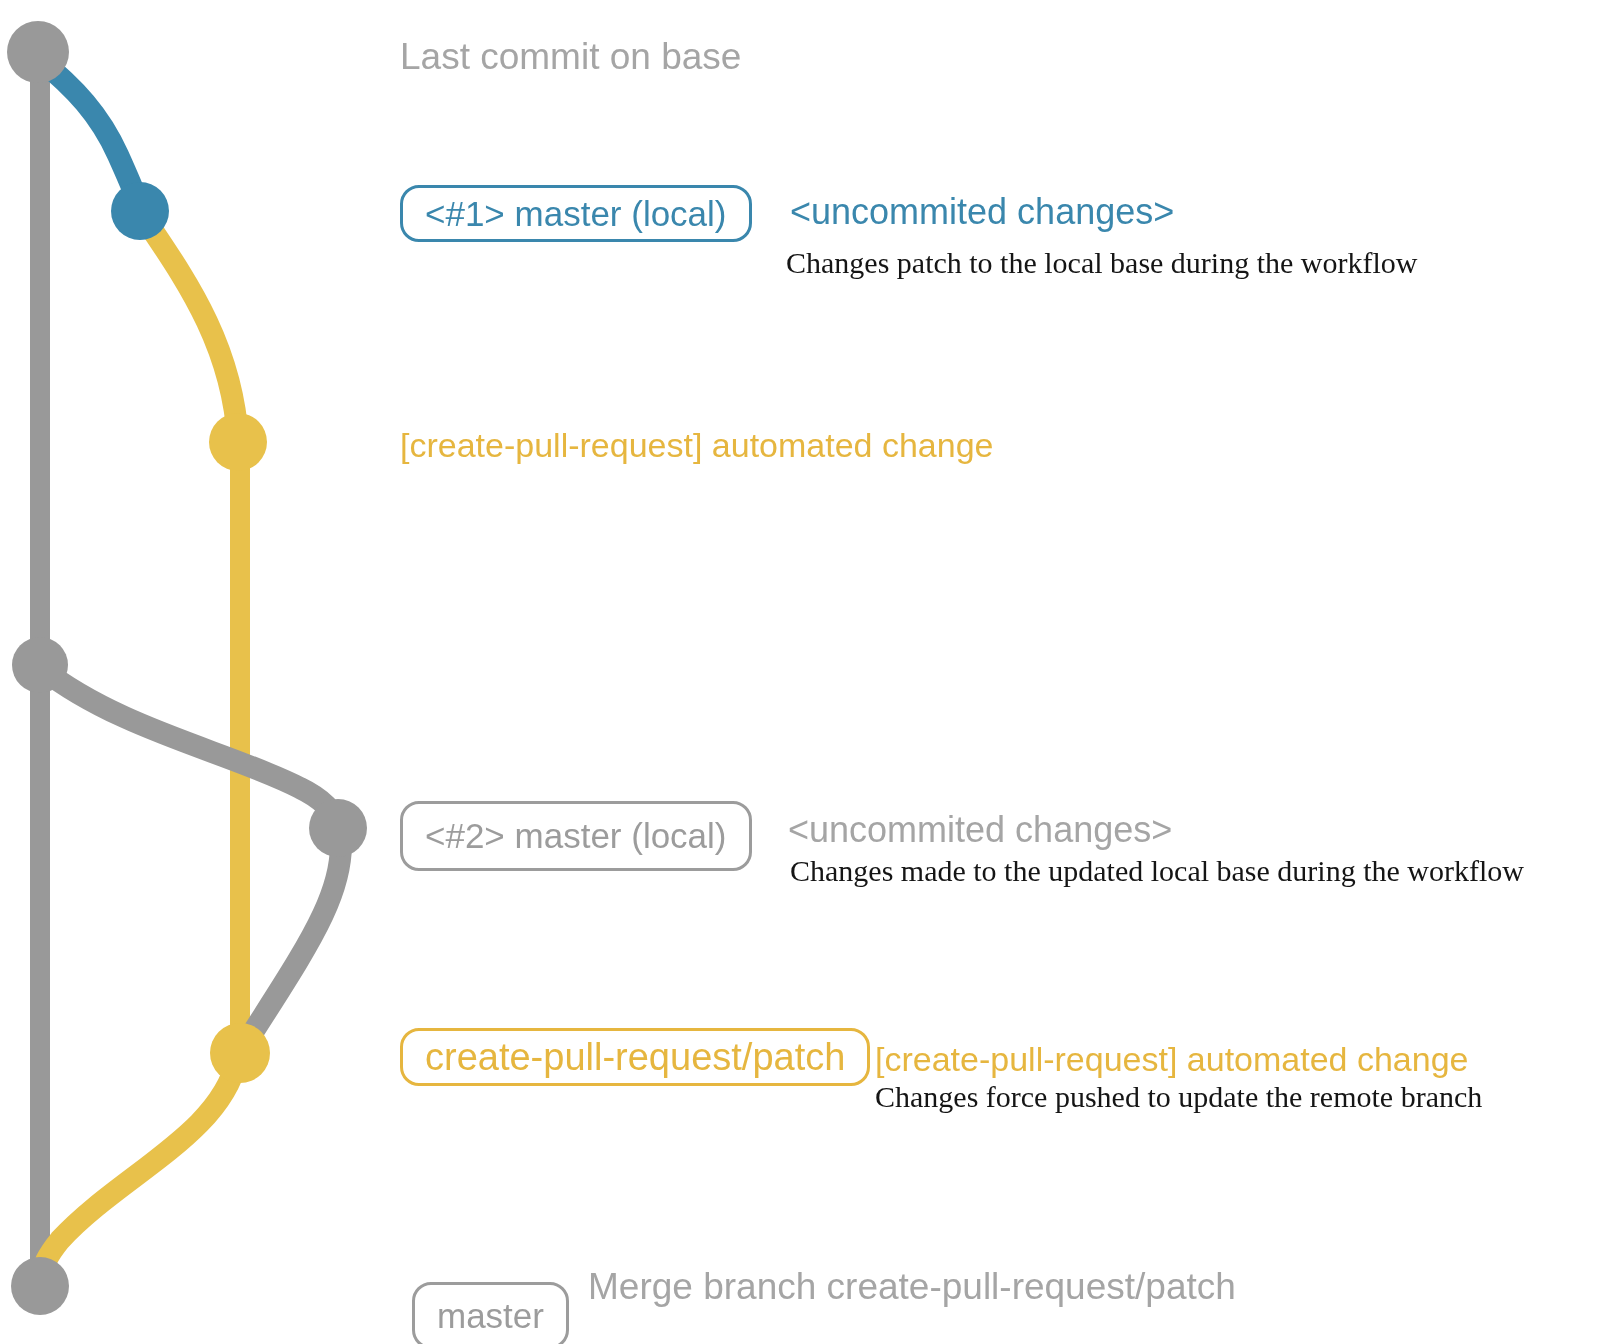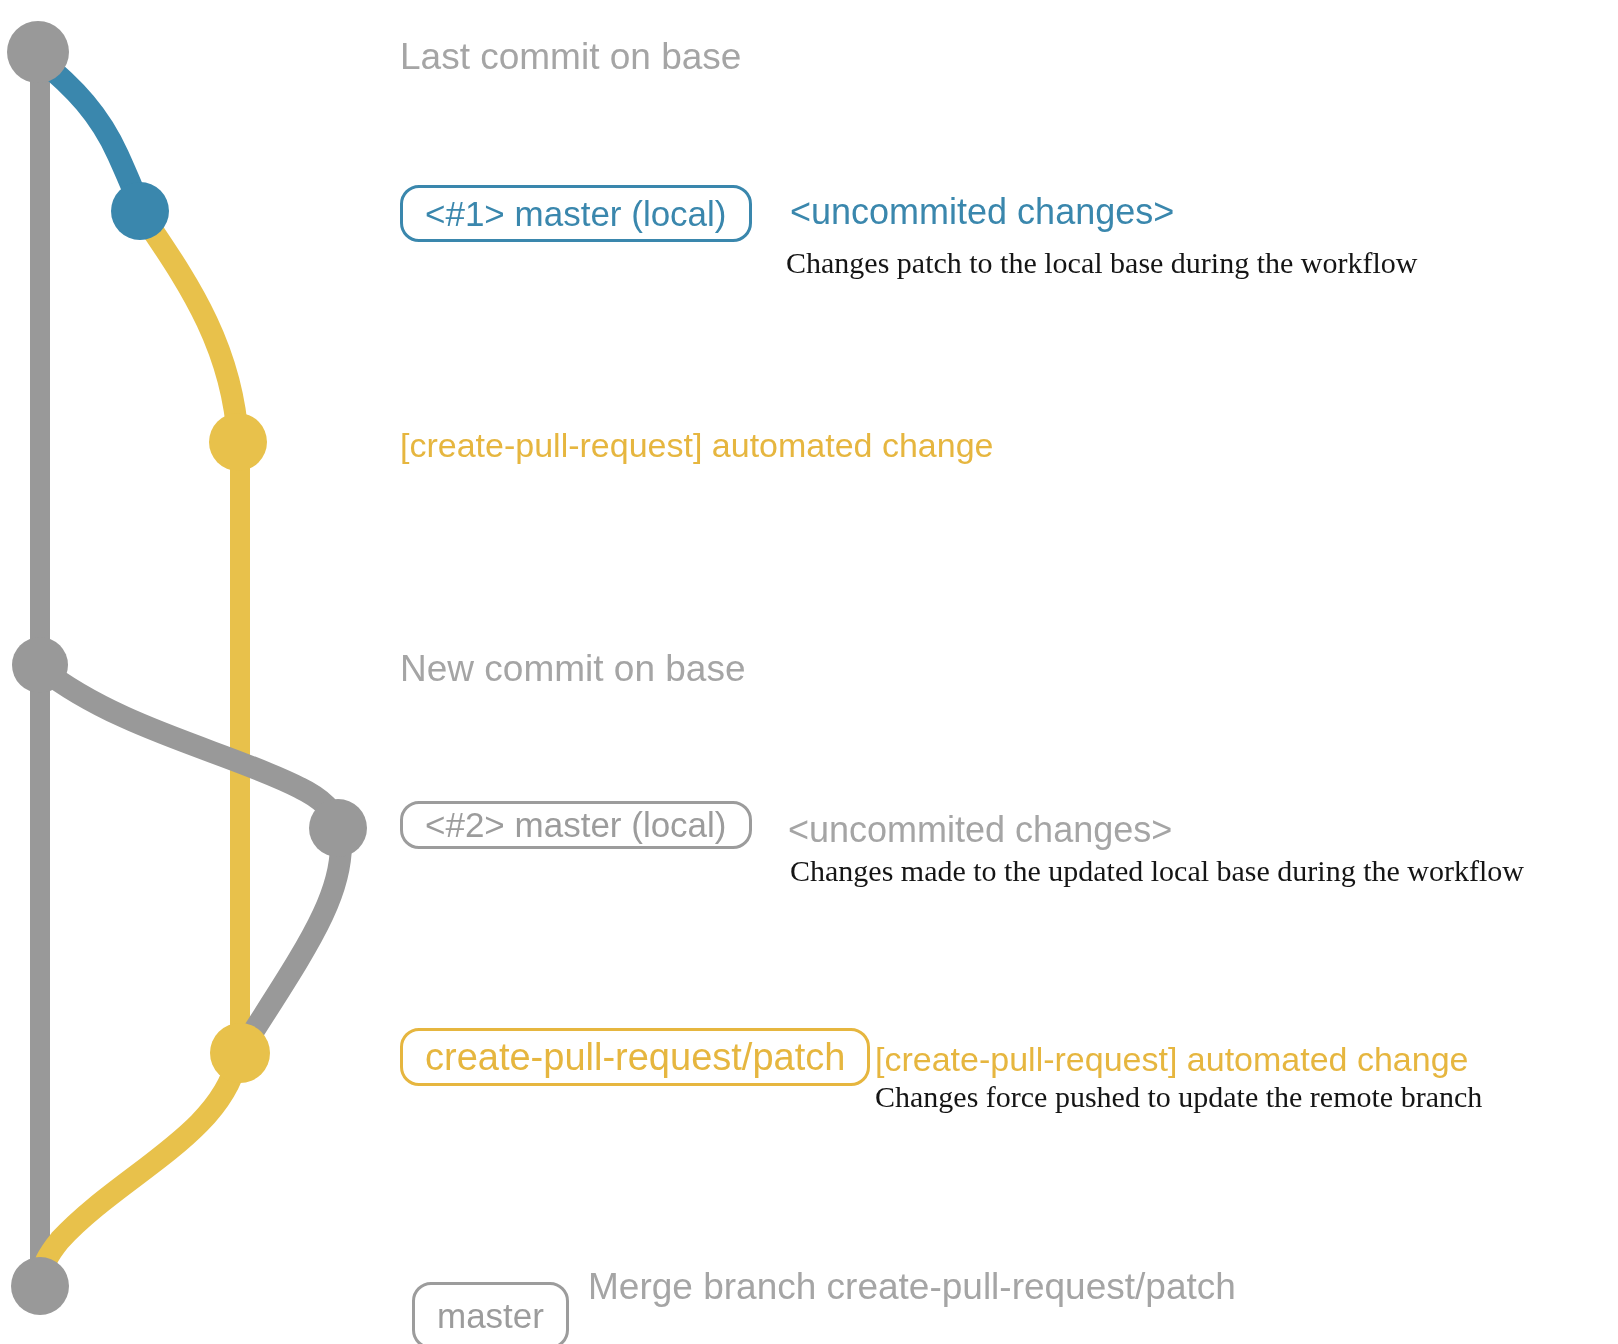--- a/index.html
+++ b/index.html
@@ -61,23 +61,22 @@
   </svg>
 
   <div class="abs hdr" style="left:400px;top:36px;text-align:center;">Last commit on base</div>
 
   <div class="abs badge blue" style="left:400px;top:185px;height:57px;">&lt;#1&gt; master (local)</div>
   <div class="abs msg blue" style="left:790px;top:191px;">&lt;uncommited changes&gt;</div>
   <div class="abs note" style="left:786px;top:246px;">Changes patch to the local base during the workflow</div>
 
   <div class="abs msg yellow" style="left:400px;top:426px;">[create-pull-request] automated change</div>
 
-  <div class="abs hdr" style="left:400px;top:648px;">New commit on base</div>
 
-  <div class="abs badge gray" style="left:400px;top:801px;height:48px;">&lt;#2&gt; master (local)</div>
+  <div class="abs badge gray" style="left:400px;top:801px;height:70px;">&lt;#2&gt; master (local)</div>
   <div class="abs msg gray" style="left:788px;top:809px;">&lt;uncommited changes&gt;</div>
   <div class="abs note" style="left:790px;top:854px;">Changes made to the updated local base during the workflow</div>
 
   <div class="abs badge yellow" style="left:400px;top:1028px;height:58px;font-size:38px;">create-pull-request/patch</div>
   <div class="abs msg yellow" style="left:875px;top:1040px;">[create-pull-request] automated change</div>
   <div class="abs note" style="left:875px;top:1080px;text-align:right;">Changes force pushed to update the remote branch</div>
 
   <div class="abs badge gray" style="left:412px;top:1258px;height:67px;margin-top:24px;">master</div>
   <div class="abs msg gray" style="left:588px;top:1266px;font-size:37px;">Merge branch create-pull-request/patch</div>
 

